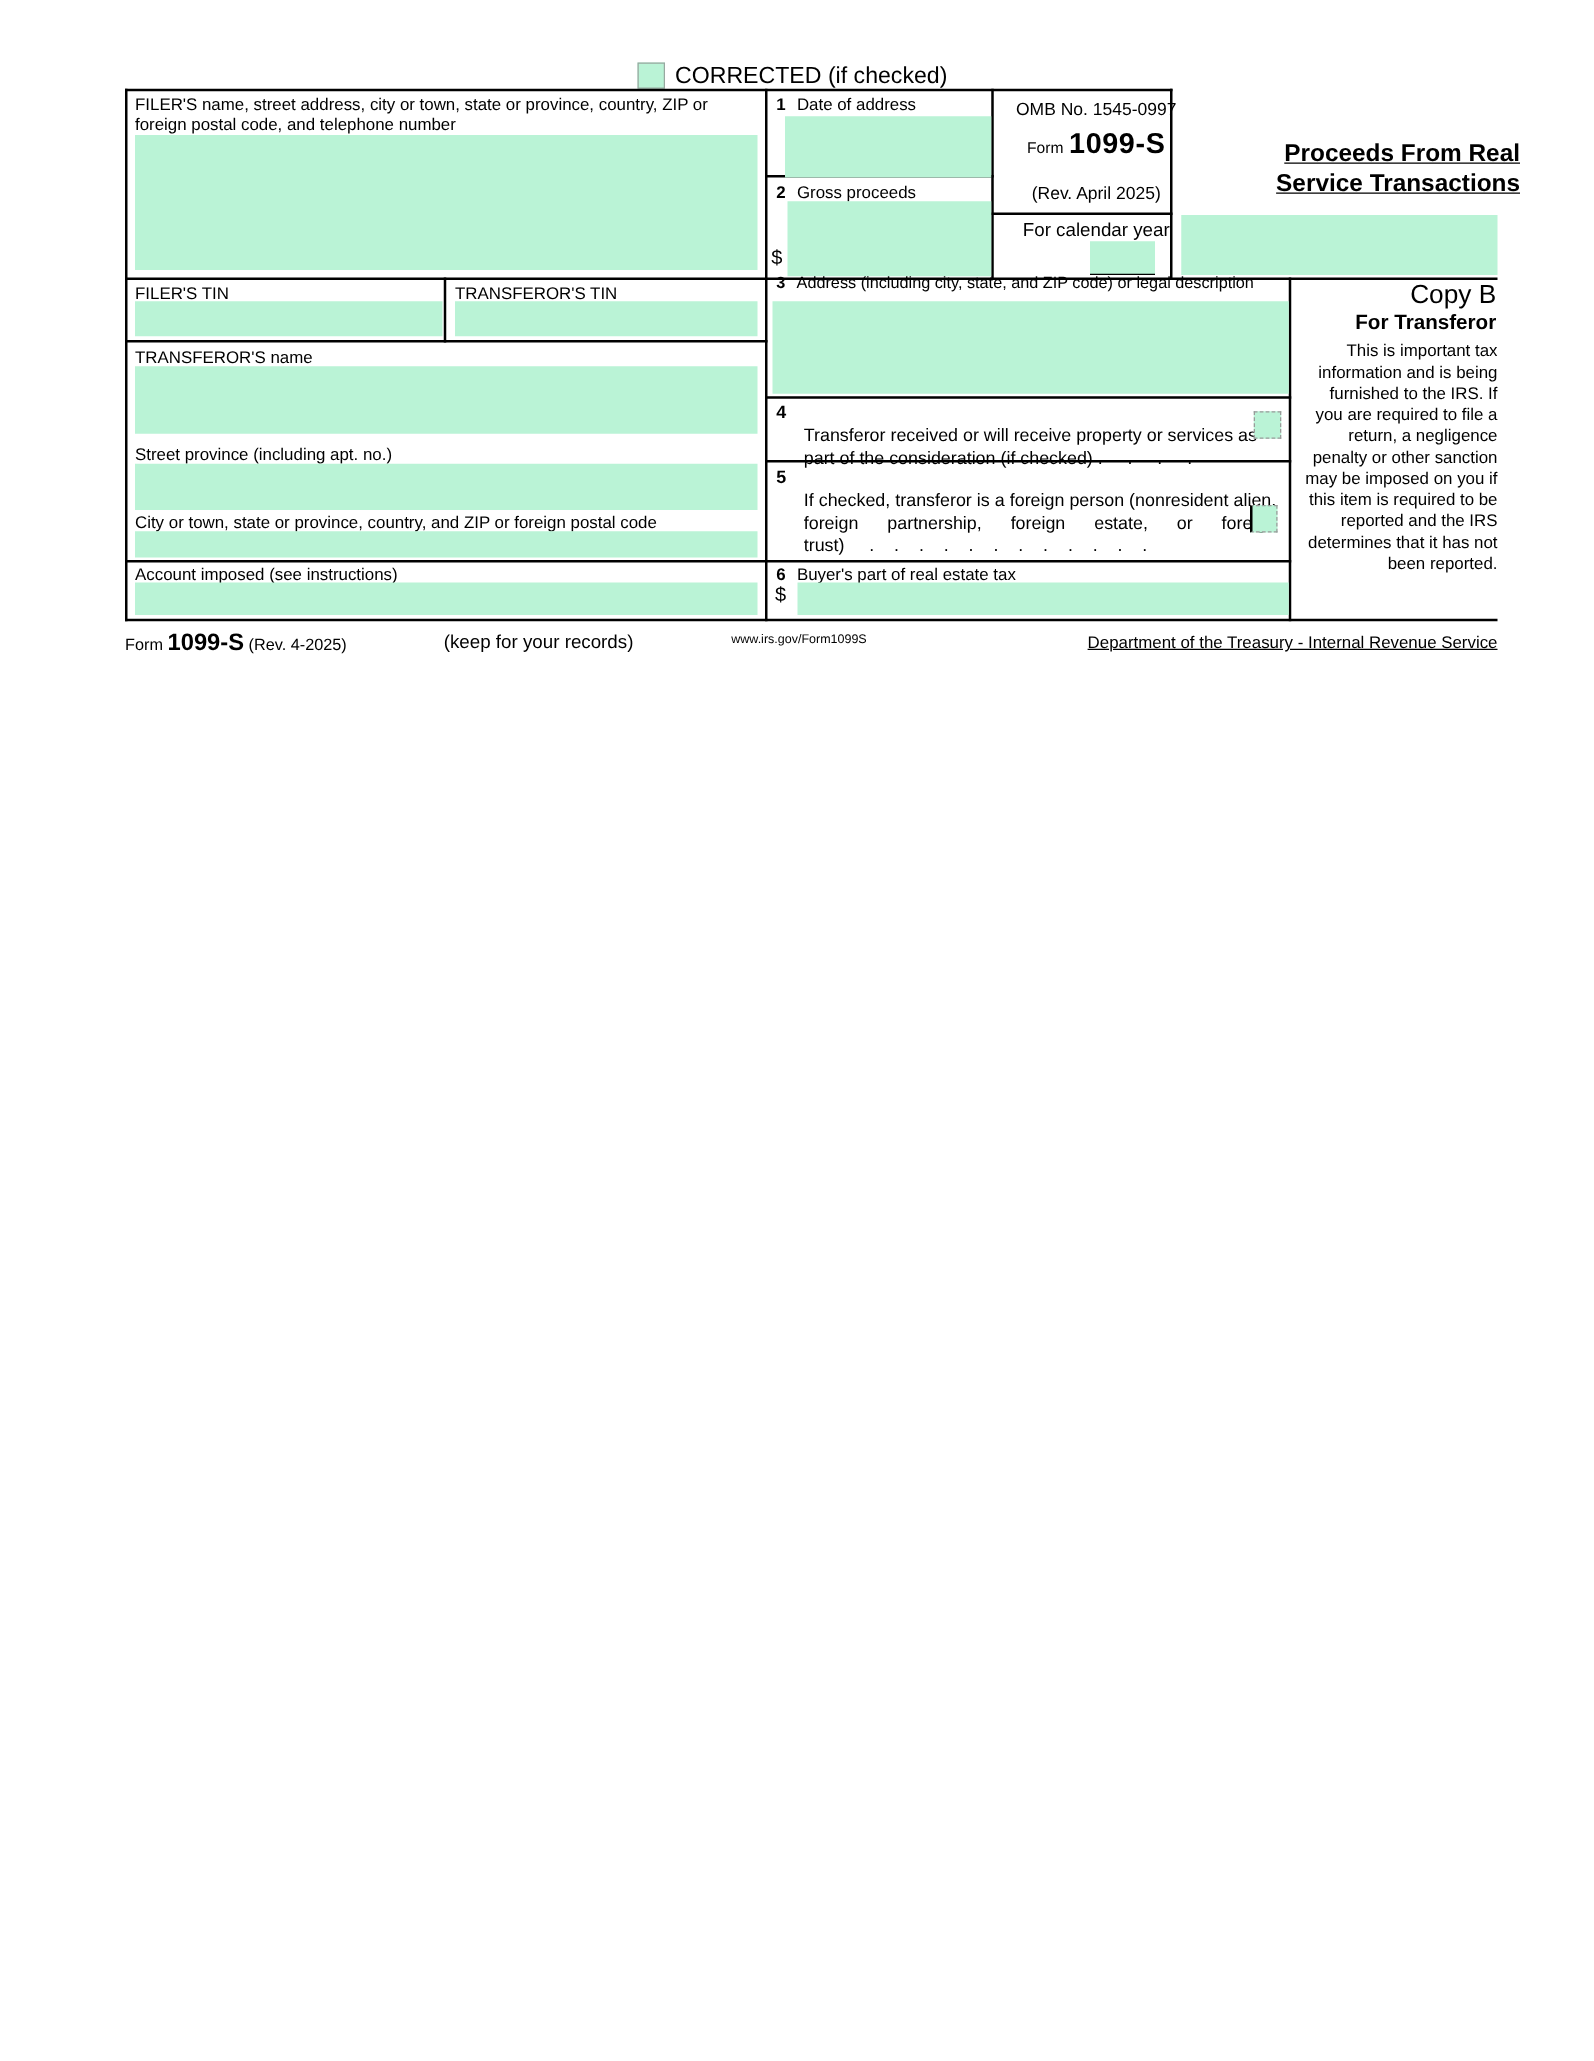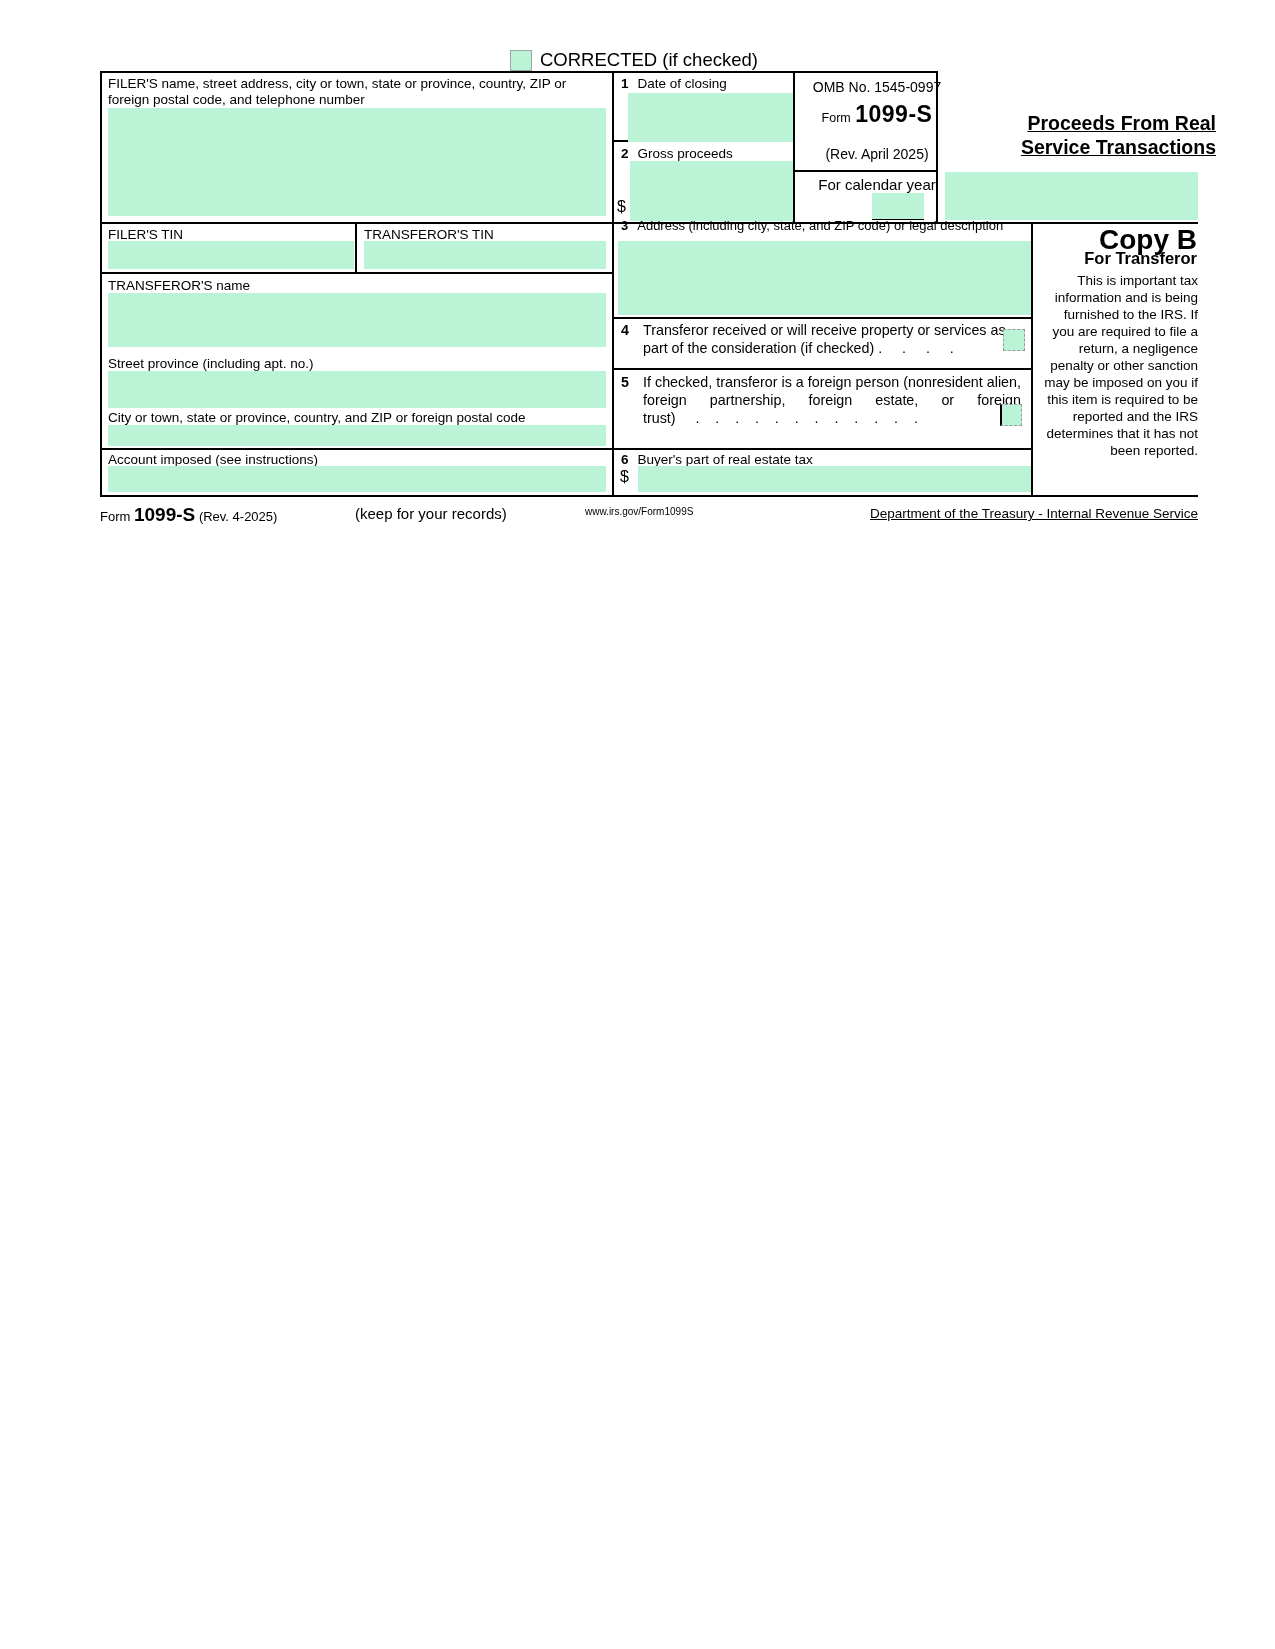--- a/index.html
+++ b/index.html
@@ -5,27 +5,27 @@
   html,body{margin:0;padding:0;background:#fff;}
   body{width:1275px;height:1649px;position:relative;font-family:"Liberation Sans",sans-serif;color:#000;overflow:hidden;}
   .line{position:absolute;background:#000;}
   .field{position:absolute;background:#baf3d6;}
   .checkbox{position:absolute;background:#baf3d6;border:1px solid #98a8a0;box-sizing:border-box;}
   .lbl{position:absolute;font-size:13.5px;line-height:1.2;white-space:pre-wrap;}
   .nowrap{white-space:nowrap;}
   .bnum{font-weight:bold;margin-right:9px;}
   .boxpara{position:absolute;font-size:14.3px;line-height:1.25;}
   .boxpara .num{position:absolute;left:0;top:0;font-weight:bold;}
-  .boxpara .txt{display:block;padding-left:22px;}
+  .boxpara .txt{display:block;padding-left:22px;margin-top:19px;}
   .dollar{position:absolute;font-size:16px;}
   .omb-cell{position:absolute;left:795px;width:164px;text-align:center;}
   .big-form-number{font-size:23px;font-weight:bold;letter-spacing:.5px;}
   .form-word{font-size:12.5px;}
   .proceeds{position:absolute;left:956px;top:112px;width:260px;text-align:right;font-size:19.5px;font-weight:bold;line-height:1.22;text-decoration:underline;}
-  .copy-title{position:absolute;left:1037px;top:224px;width:160px;text-align:right;font-size:28px;font-weight:bold;}
+  .copy-title{position:absolute;left:1037px;top:224px;width:160px;text-align:right;font-size:21px;font-weight:normal;}
   .copy-subtitle{position:absolute;left:1037px;top:249px;width:160px;text-align:right;font-size:16.5px;font-weight:bold;}
   .copy-notice{position:absolute;left:1042px;top:272px;width:156px;text-align:right;font-size:13.5px;line-height:1.26;}
   .corrected-label{position:absolute;left:540px;top:49px;font-size:18.5px;}
   .footer-item{position:absolute;font-size:13px;}
   .footer-form-number{font-size:19px;font-weight:bold;}
   .keep{font-size:15px;}
   .url{font-size:10px;}
 </style>
 </head>
 <body>
@@ -46,21 +46,21 @@
 <div class="line" style="left:100px;top:272px;width:514px;height:2px;"></div>
 <div class="line" style="left:612px;top:317px;width:421px;height:2px;"></div>
 <div class="line" style="left:612px;top:368px;width:421px;height:2px;"></div>
 <div class="line" style="left:100px;top:448px;width:933px;height:2px;"></div>
 <div class="line" style="left:100px;top:495px;width:1098px;height:2px;"></div>
 
 <div class="lbl" style="left:108px;top:76px;width:468px;">FILER'S name, street address, city or town, state or province, country, ZIP or foreign postal code, and telephone number</div>
 <div class="field" style="left: 108px; top: 108px; width: 498px; height: 108px; background-color: rgb(186, 243, 214);"></div>
 
 <div class="lbl nowrap" style="left:621px;top:76px;">
-  <span class="bnum">1</span><span>Date of closing</span>
+  <span class="bnum">1</span><span>Date of address</span>
 </div>
 <div class="field" style="left: 628px; top: 93px; width: 165px; height: 49px; background-color: rgb(186, 243, 214);"></div>
 
 <div class="lbl nowrap" style="left:621px;top:146px;">
   <span class="bnum">2</span><span>Gross proceeds</span>
 </div>
 <div class="dollar" style="left:617px;top:198px;">$</div>
 <div class="field" style="left: 630px; top: 161px; width: 163px; height: 60px; background-color: rgb(186, 243, 214);"></div>
 
 <div class="omb-cell lbl" style="top:79px;font-size:14px;">OMB No. 1545-0997</div>

